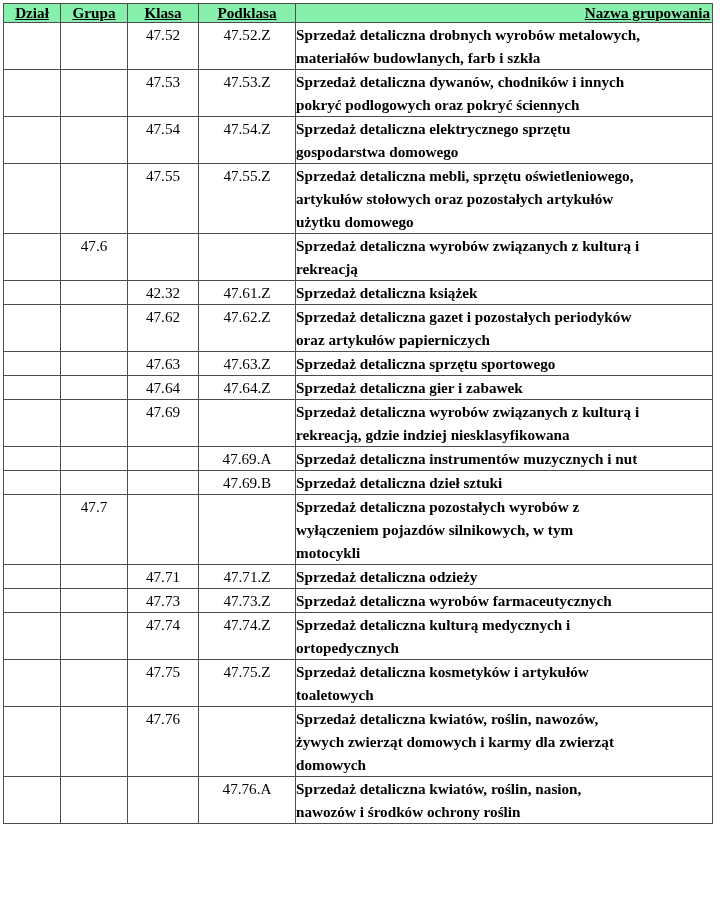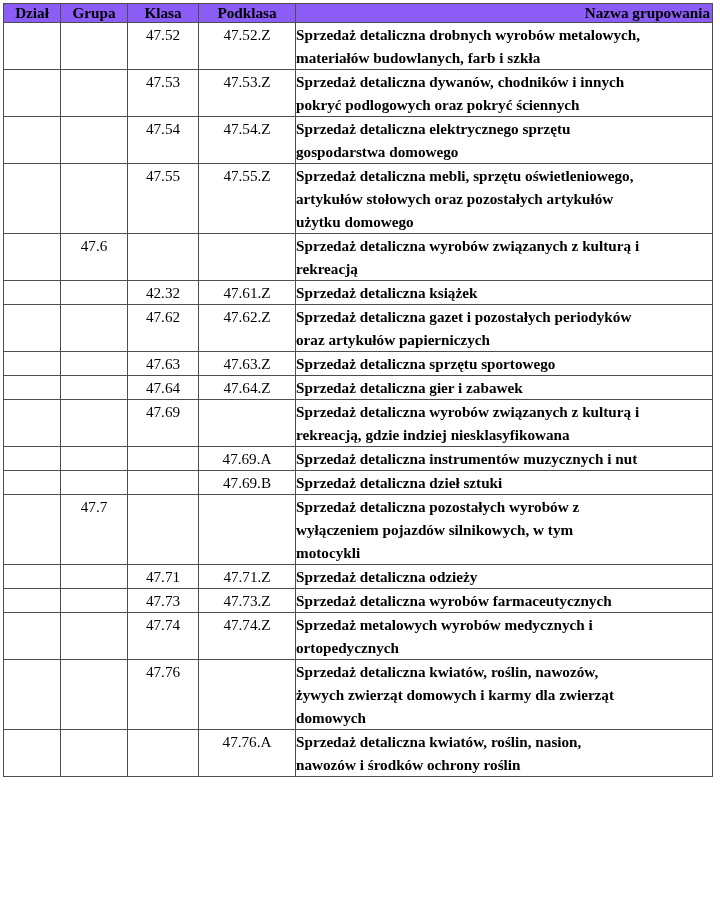--- a/index.html
+++ b/index.html
@@ -32,28 +32,29 @@
   table.pkd col.c-podklasa  { width: 97px; }
   table.pkd col.c-nazwa     { width: 417px; }
 
   table.pkd th,
   table.pkd td {
     border: 1px solid #4d4d4d;
     vertical-align: top;
     padding: 0;
   }
   table.pkd thead th {
-    background: #8b5cf6;
+    background: #86efac;
     font-weight: bold;
     font-size: 15.2px;
     height: 18px;
     line-height: 18px;
     padding: 0 2px;
     text-align: center;
     white-space: nowrap;
+    text-decoration: underline;
   }
   table.pkd thead th.th-nazwa {
     text-align: right;
     padding-left: 5px;
   }
   table.pkd tbody td {
     line-height: 23px;
     height: 23px;
   }
   td.code {
@@ -238,22 +239,32 @@
           <td class="name">
             <span class="ln">Sprzedaż detaliczna wyrobów farmaceutycznych</span>
           </td>
         </tr>
         <tr>
           <td class="code"></td>
           <td class="code"></td>
           <td class="code">47.74</td>
           <td class="code">47.74.Z</td>
           <td class="name">
-            <span class="ln">Sprzedaż metalowych wyrobów medycznych i</span>
+            <span class="ln">Sprzedaż detaliczna kulturą medycznych i</span>
             <span class="ln">ortopedycznych</span>
+          </td>
+        </tr>
+        <tr>
+          <td class="code"></td>
+          <td class="code"></td>
+          <td class="code">47.75</td>
+          <td class="code">47.75.Z</td>
+          <td class="name">
+            <span class="ln">Sprzedaż detaliczna kosmetyków i artykułów</span>
+            <span class="ln">toaletowych</span>
           </td>
         </tr>
         <tr>
           <td class="code"></td>
           <td class="code"></td>
           <td class="code">47.76</td>
           <td class="code"></td>
           <td class="name">
             <span class="ln">Sprzedaż detaliczna kwiatów, roślin, nawozów,</span>
             <span class="ln">żywych zwierząt domowych i karmy dla zwierząt</span>

